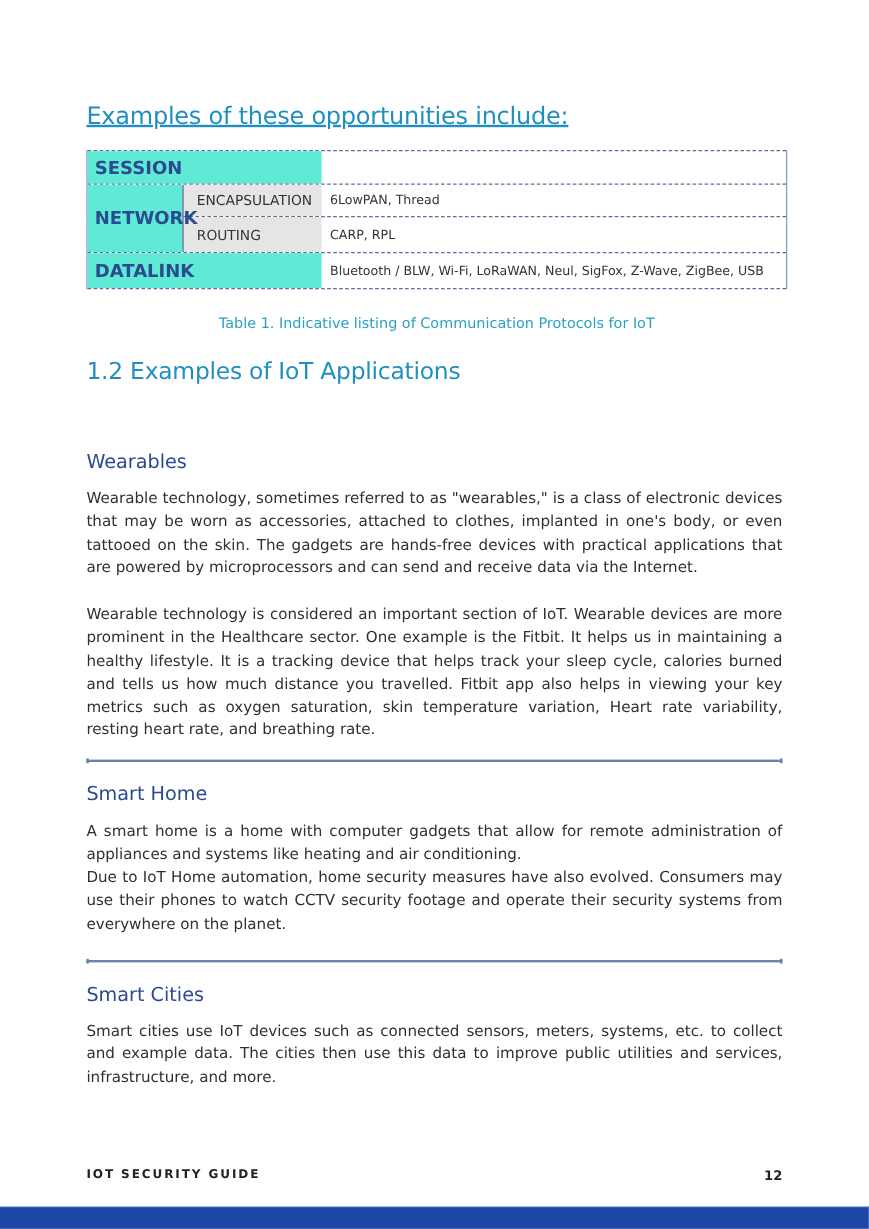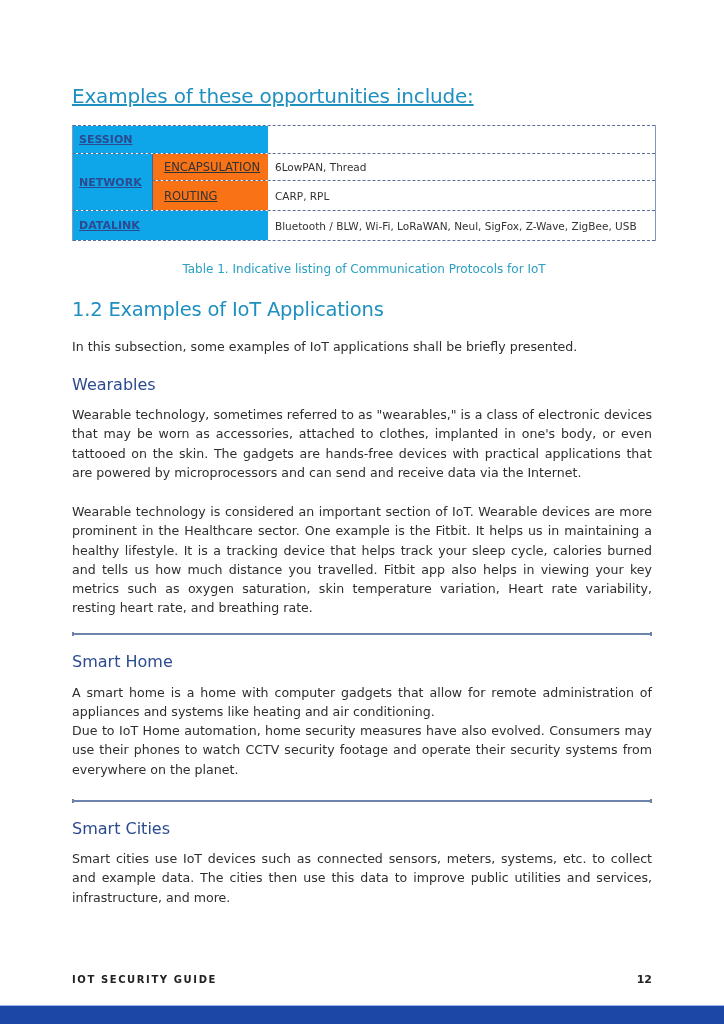--- a/index.html
+++ b/index.html
@@ -24,22 +24,22 @@
       box-sizing: border-box;
       font-size: 11px;
     }
     .proto-table .row {
       position: absolute; left: 0; width: 100%;
       border-top: 1px dashed #5b6f99;
       box-sizing: border-box;
     }
     .proto-table .row.last { border-bottom: 1px dashed #5b6f99; }
     .cell { position: absolute; top: 0; bottom: 0; display: flex; align-items: center; box-sizing: border-box; }
-    .lab { background: #0ea5e9; color: #2b4a8f; font-weight: bold; padding-left: 6px; font-size: 11px; text-decoration: underline; }
-    .sub { background: #f97316; color: #333; padding-left: 11px; font-size: 11.5px; text-decoration: underline; }
+    .lab { background: #5eead4; color: #2b4a8f; font-weight: bold; padding-left: 6px; font-size: 15px; }
+    .sub { background: #e5e5e5; color: #333; padding-left: 11px; font-size: 11.5px; }
     .val { color: #333; padding-left: 7px; font-size: 10.5px; white-space: nowrap; }
     .vline { position: absolute; left: 79px; width: 1px; background: #4a5f8c; }
 
     .caption {
       position: absolute; top: 262px; left: 72px; width: 584px; text-align: center;
       color: #2aa0c2; font-size: 12px; margin: 0;
     }
     .para {
       position: absolute; left: 72px; width: 580px; margin: 0;
       font-size: 12.6px; line-height: 19.3px; text-align: justify; color: #2f2f2f;
@@ -97,21 +97,20 @@
 
     <div class="row last" style="top:85px; height:31px;">
       <div class="cell lab" style="left:0; width:195px;">DATALINK</div>
       <div class="cell val" style="left:195px; right:0;">Bluetooth / BLW, Wi-Fi, LoRaWAN, Neul, SigFox, Z-Wave, ZigBee, USB</div>
     </div>
   </div>
 
   <p class="caption">Table 1. Indicative listing of Communication Protocols for IoT</p>
 
   <h2 id="h-apps" class="h-main">1.2 Examples of IoT Applications</h2>
-  <p class="para" style="top:337px;">In this subsection, some examples of IoT applications shall be briefly presented.</p>
 
   <h3 class="h-sub" style="top:375px;">Wearables</h3>
   <p class="para" style="top:405px;">Wearable technology, sometimes referred to as "wearables," is a class of electronic devices that may be worn as accessories, attached to clothes, implanted in one's body, or even tattooed on the skin. The gadgets are hands-free devices with practical applications that are powered by microprocessors and can send and receive data via the Internet.</p>
   <p class="para" style="top:502px;">Wearable technology is considered an important section of IoT. Wearable devices are more prominent in the Healthcare sector. One example is the Fitbit. It helps us in maintaining a healthy lifestyle. It is a tracking device that helps track your sleep cycle, calories burned and tells us how much distance you travelled. Fitbit app also helps in viewing your key metrics such as oxygen saturation, skin temperature variation, Heart rate variability, resting heart rate, and breathing rate.</p>
 
   <div class="divider" style="top:633px;"></div>
 
   <h3 class="h-sub" style="top:652px;">Smart Home</h3>
   <p class="para" style="top:683px;">A smart home is a home with computer gadgets that allow for remote administration of appliances and systems like heating and air conditioning.</p>
   <p class="para" style="top:721px;">Due to IoT Home automation, home security measures have also evolved. Consumers may use their phones to watch CCTV security footage and operate their security systems from everywhere on the planet.</p>

